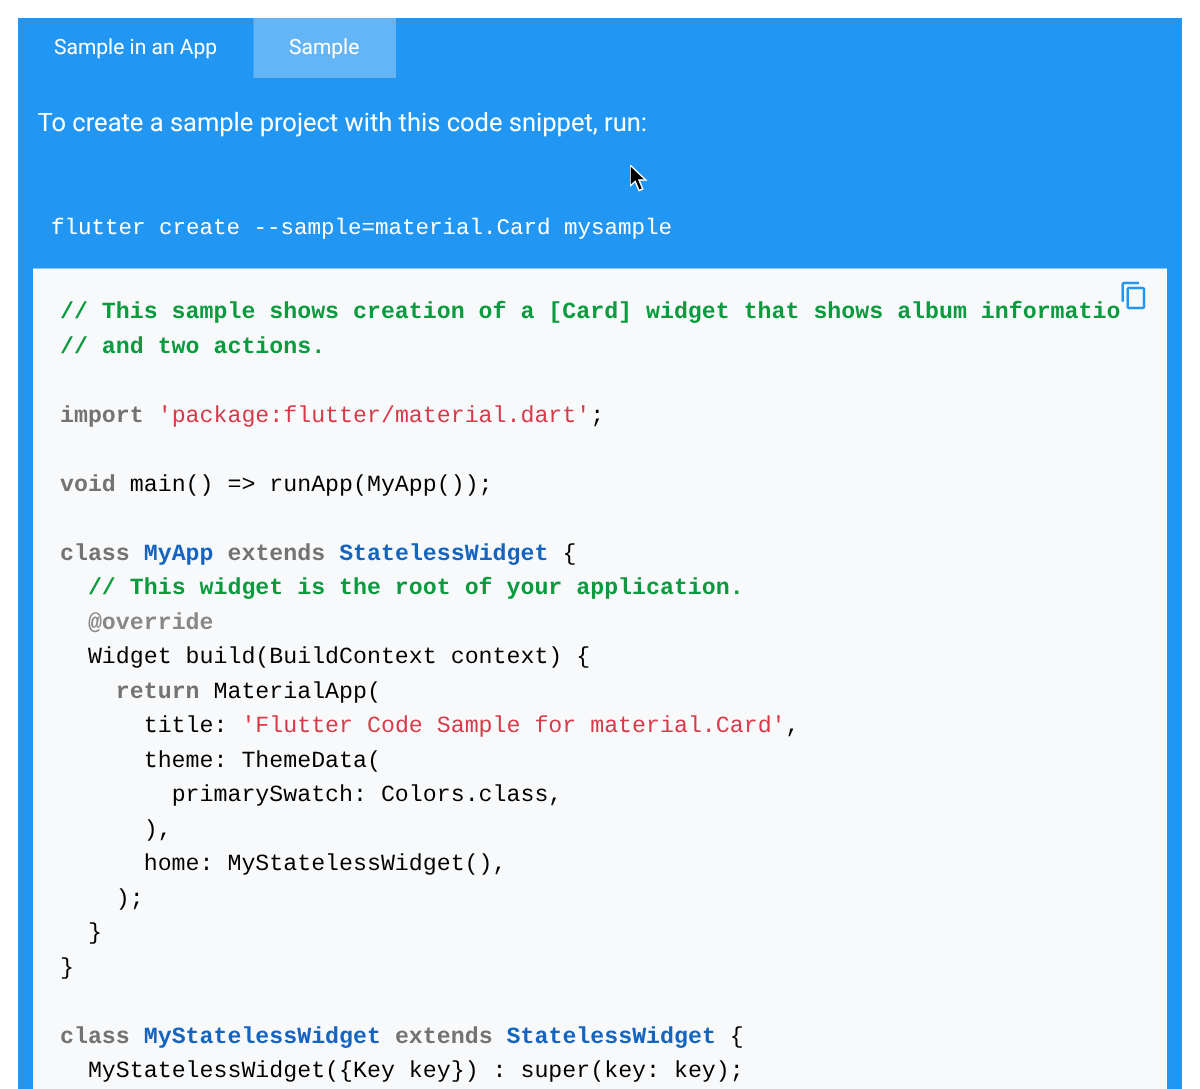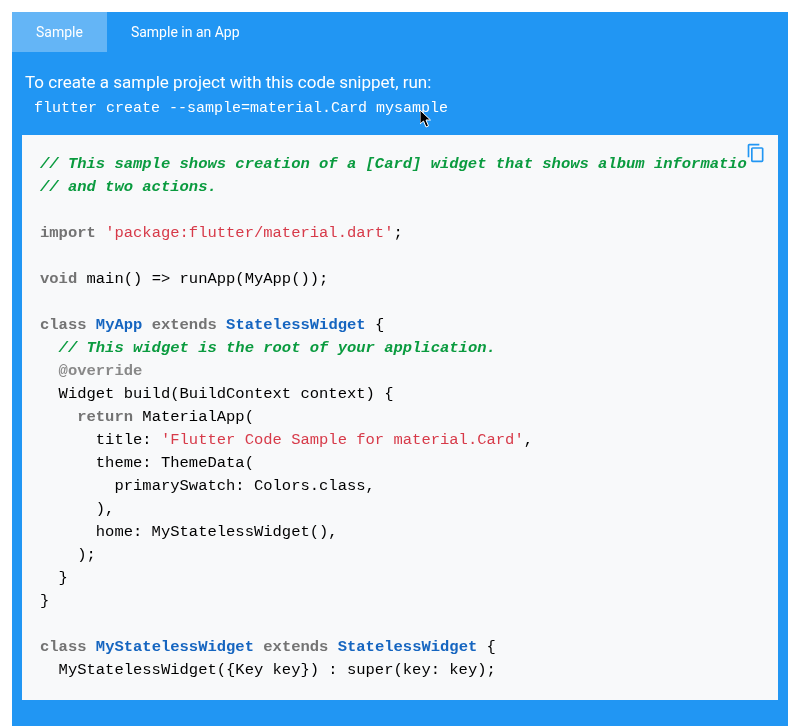--- a/index.html
+++ b/index.html
@@ -36,20 +36,21 @@
     .description {
       padding: 20px 22px 4px 13px;
       color: #fff;
       font-size: 17px;
     }
     .cmd {
       padding: 4px 22px 18px 22px;
       color: #fff;
       font-family: 'Courier New', Courier, monospace;
       font-size: 15px;
+      margin-top: 44px;
     }
     .code-block {
       background: #f8f9fa;
       margin: 0 10px 10px 10px;
       padding: 18px;
       position: relative;
       font-family: 'Courier New', Courier, monospace;
       font-size: 15.5px;
       line-height: 23px;
       overflow: hidden;
@@ -65,35 +66,35 @@
     }
     .copy-btn svg { width: 20px; height: 20px; }
     .cursor-ptr {
       position: absolute;
       left: 420px;
       top: 110px;
       width: 14px;
       height: 18px;
       pointer-events: none;
     }
-    .tok-comment { color: #0a9b3f; font-style: italic; font-weight: bold; }
+    .tok-comment { color: #0a9b3f; font-weight: bold; }
     .tok-kw { color: #737373; font-weight: bold; }
     .tok-str { color: #d73a49; }
     .tok-type { color: #1565c0; font-weight: bold; }
     .tok-annot { color: #888; font-weight: bold; }
     .tok-fn { font-weight: normal; }
     pre { white-space: pre; font-family: inherit; }
   </style>
 </head>
 <body>
 
 <div class="container">
   <div class="tabs">
+    <div class="tab active">Sample in an App</div>
     <div class="tab inactive">Sample</div>
-    <div class="tab active">Sample in an App</div>
   </div>
 
   <div class="description">To create a sample project with this code snippet, run:</div>
   <div class="cmd">flutter create --sample=material.Card mysample</div>
 
   <div class="code-block">
     <div class="copy-btn">
       <svg viewBox="0 0 24 24" fill="currentColor">
         <path d="M16 1H4C2.9 1 2 1.9 2 3v14h2V3h12V1zm3 4H8C6.9 5 6 5.9 6 7v14c0 1.1.9 2 2 2h11c1.1 0 2-.9 2-2V7c0-1.1-.9-2-2-2zm0 16H8V7h11v14z"></path>
       </svg>

